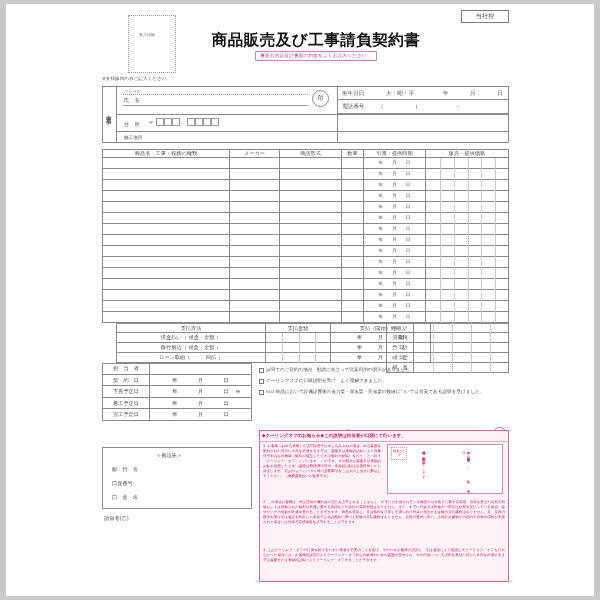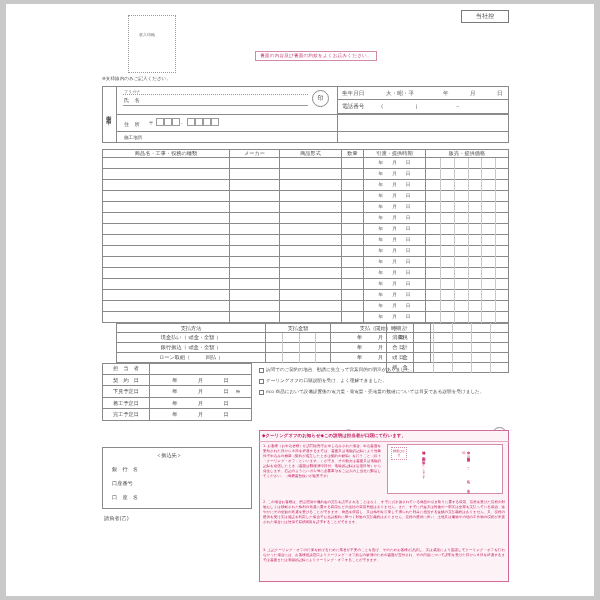--- a/index.html
+++ b/index.html
@@ -58,20 +58,23 @@
 <div id="sheet">
 
   <div class="abs bx ctr t6 g" id="corner" style="left:455px;top:6px;width:48px;height:13px;">
     <span>当社控</span>
   </div>
 
   <div class="abs" id="stampbox" style="left:122px;top:11px;width:48px;height:58px;">
     <div class="abs t4 gg" style="left:10px;top:16px;">収入印紙</div>
   </div>
 
+  <div class="abs ctr" style="left:185px;top:26px;width:250px;height:20px;">
+    <span id="title">商品販売及び工事請負契約書</span>
+  </div>
   <div class="abs ctr" style="left:185px;top:46px;width:250px;height:11px;">
     <span id="subtitle">裏面の内容及び裏面の約款をよくお読みください。</span>
   </div>
 
   <div class="abs t45 g" style="left:96px;top:72px;">※支枠線内のみご記入ください。</div>
 
   <div class="abs bx" style="left:96px;top:82px;width:407px;height:57px;"></div>
 
   <div class="abs ctr" style="left:96px;top:82px;width:15px;height:57px;border-right:1px solid #8a8a8a;">
     <span class="vert t5 g">御申込者（甲）</span>

